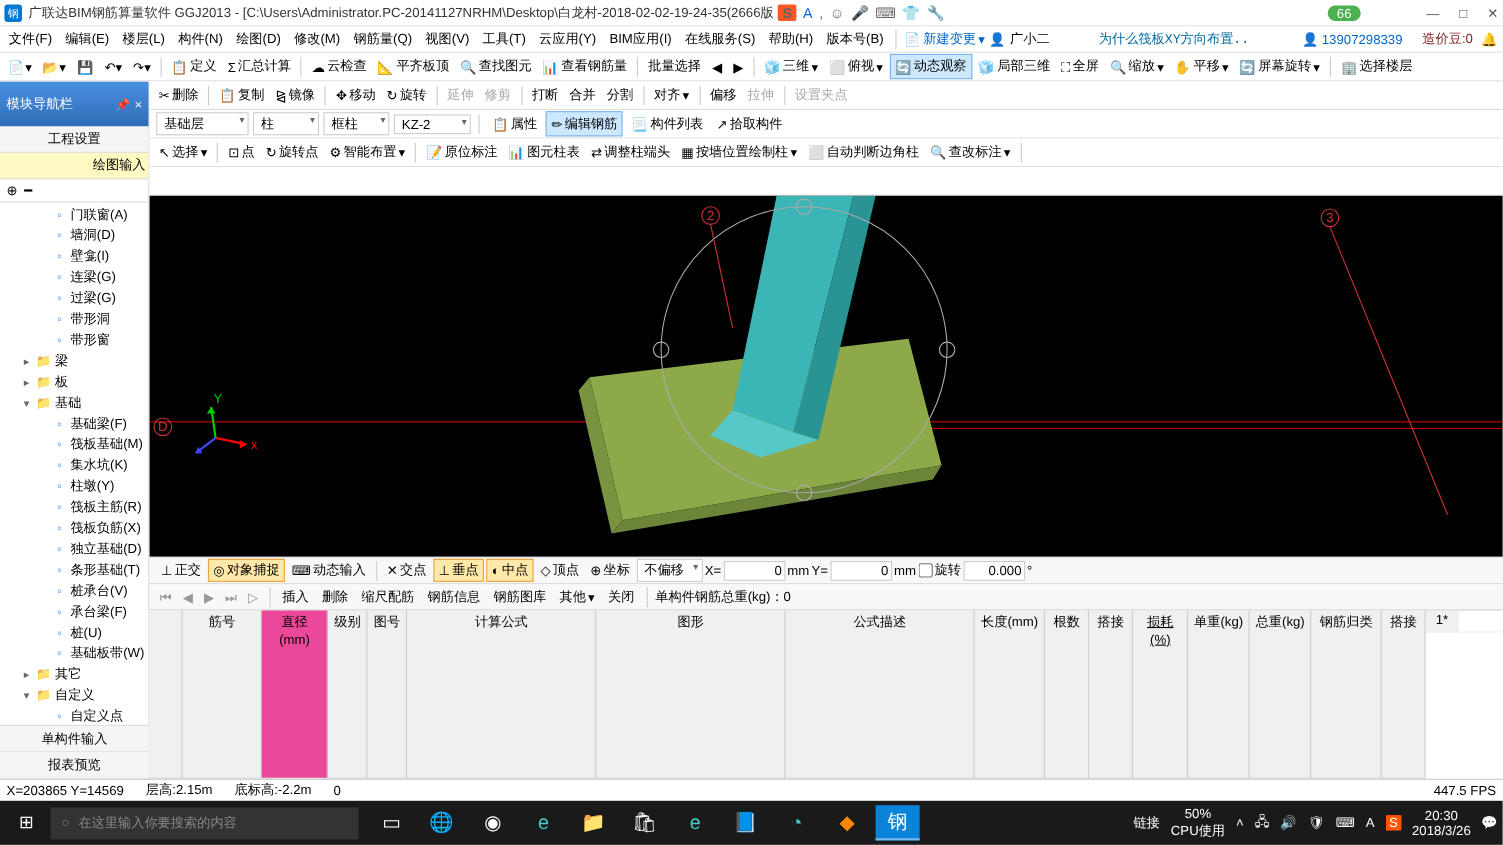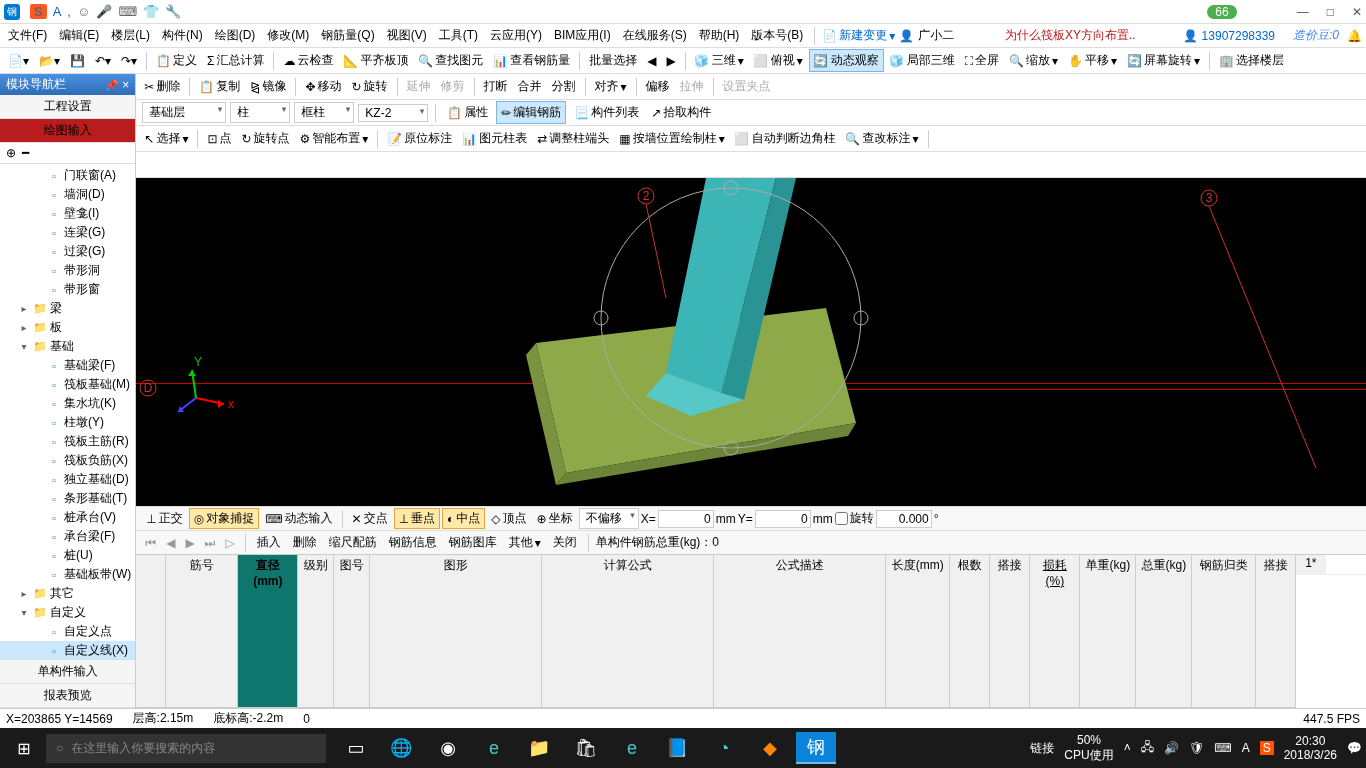--- a/index.html
+++ b/index.html
@@ -11,33 +11,33 @@
 .titlebar .title-icons { display:flex; gap:6px; margin-left:4px; align-items:center;}
 .titlebar .title-icons span{ font-size:13px; color:#666;}
 .titlebar .green-badge { background:#4caf50; color:#fff; border-radius:8px; padding:0 8px; margin:0 40px 0 auto;}
 .titlebar .win-btns { display:flex; gap:18px; margin-left:20px; color:#555;}
 .titlebar .sogou { background:#ff5722; color:#fff; padding:0 4px; font-weight:bold; border-radius:2px;}
 
 .menubar { height: 24px; background: #fff; display: flex; align-items: center; padding: 0 4px; gap: 4px; border-bottom: 1px solid #ddd; }
 .menubar .menu-item { padding: 2px 4px; cursor: pointer; }
 .menubar .spacer { flex: 1; }
 .menubar .new-change { color: #0066cc; display:flex; align-items:center; gap:2px;}
-.menubar .link-text { color: #b91c1c; }
+.menubar .link-text { color: #0369a1; font-family: Liberation Mono, monospace; }
 .menubar .user-phone { color:#0066cc; display:flex; align-items:center; gap:3px;}
-.menubar .bean { color:#3b82f6;font-style:italic;}
+.menubar .bean { color:#7f1d1d;}
 
 .toolbar1, .toolbar2, .toolbar3, .toolbar4, .toolbar5 { height: 26px; background: #fff; display: flex; align-items: center; padding: 0 4px; gap: 2px; border-bottom: 1px solid #ddd; }
 .tb-btn { padding: 2px 4px; cursor: pointer; display: flex; align-items: center; gap: 2px; white-space: nowrap; }
 .tb-btn.active { background: #cce8ff; border: 1px solid #7eb4ea; }
 .tb-sep { width: 1px; height: 18px; background: #ccc; margin: 0 3px; }
 
 .main-area { flex: 1; display: flex; overflow: hidden; }
 
 .sidebar { width: 174px; background: #fff; border-right: 1px solid #ccc; display: flex; flex-direction: column; }
-.sidebar-header { background: linear-gradient(#4a90e2, #2e6db5); color: #fff; padding: 2px 6px; display: flex; align-items: center; justify-content: space-between; text-align: center; }
+.sidebar-header { background: linear-gradient(#4a90e2, #2e6db5); color: #fff; padding: 12px 6px; display: flex; align-items: center; justify-content: space-between; text-align: center; }
 .sidebar-header .pin { font-size:11px;}
 .sidebar-tab { background: #f5f5f5; text-align: center; padding: 3px; border-bottom: 1px solid #ddd; cursor: pointer; }
 .sidebar-tools { padding: 3px 6px; border-bottom: 1px solid #ddd; display:flex; gap:6px;}
 .tree { flex: 1; overflow-y: auto; padding: 2px 0; }
 .tree-item { display: flex; align-items: center; padding: 1px 4px; cursor: pointer; white-space: nowrap; }
 .tree-item.selected { background: #cce8ff; }
 .tree-indent { display: inline-block; }
 .tree-toggle { width: 12px; text-align: center; color: #666; font-size: 10px; }
 .tree-icon { width: 16px; height: 14px; margin: 0 2px; display:inline-flex;align-items:center;justify-content:center; font-size:11px;}
 .tree-folder { color: #e8a33d; }
@@ -76,27 +76,28 @@
 .statusbar .fps { margin-left: auto; }
 
 .taskbar { height: 40px; background: #1a1a1a; display: flex; align-items: center; padding: 0 4px; gap: 2px; color: #fff; }
 .taskbar .start { width: 40px; text-align: center; font-size: 16px; }
 .taskbar .search { flex: 0 0 280px; background: #333; padding: 6px 10px; color: #888; display:flex; align-items:center; gap:8px;}
 .taskbar .tb-icons { display: flex; gap: 6px; margin-left: 8px; }
 .taskbar .tb-app { width: 40px; height: 32px; display: flex; align-items: center; justify-content: center; font-size: 18px; }
 .taskbar .tb-app.active { border-bottom: 2px solid #76b9ed; background:#333;}
 .taskbar .tray { margin-left: auto; display: flex; align-items: center; gap: 10px; font-size: 11px; }
 .taskbar .clock { text-align: center; line-height: 1.2; }
-.highlight-col { background:#0f766e;font-weight:bold;}
+.highlight-col { background:#ec4899;}
 </style>
 </head>
 <body>
 
 <div class="titlebar">
   <span class="app-icon">钢</span>
+  <span class="title-text">广联达BIM钢筋算量软件 GGJ2013 - [C:\Users\Administrator.PC-20141127NRHM\Desktop\白龙村-2018-02-02-19-24-35(2666版</span>
   <span class="title-icons">
     <span class="sogou">S</span>
     <span style="color:#06c;">A</span>
     <span>,</span>
     <span>☺</span>
     <span>🎤</span>
     <span>⌨</span>
     <span style="color:#06c;">👕</span>
     <span>🔧</span>
   </span>
@@ -170,21 +171,21 @@
 </div>
 
 <div class="main-area">
 
   <div class="sidebar">
     <div class="sidebar-header">
       <span>模块导航栏</span>
       <span><span class="pin">📌</span> <span>×</span></span>
     </div>
     <div class="sidebar-tab">工程设置</div>
-    <div class="sidebar-tab" style="background:#b91c1c;">绘图输入</div>
+    <div class="sidebar-tab" style="background:#fef9c3;text-align:right;">绘图输入</div>
     <div class="sidebar-tools">
       <span>⊕</span>
       <span>━</span>
     </div>
     <div class="tree tree-scroll" id="tree">
         <div class="tree-item">
           <span class="tree-indent" style="width: 28px;"></span>
           <span class="tree-toggle"></span>
           <span class="tree-icon tree-leaf-icon">▫</span>
           <span>门联窗(A)</span>
@@ -519,22 +520,22 @@
       <span>单构件钢筋总重(kg)：0</span>
     </div>
 
     <div class="grid-area">
       <div class="grid-header" id="grid-header">
           <div class="grid-header-cell" style="width: 30px; flex: 0 0 30px;"></div>
           <div class="grid-header-cell" style="width: 72px; flex: 0 0 72px;">筋号</div>
           <div class="grid-header-cell highlight-col" style="width: 60px; flex: 0 0 60px;">直径(mm)</div>
           <div class="grid-header-cell" style="width: 36px; flex: 0 0 36px;">级别</div>
           <div class="grid-header-cell" style="width: 36px; flex: 0 0 36px;">图号</div>
+          <div class="grid-header-cell" style="width: 172px; flex: 0 0 172px;">计算公式</div>
           <div class="grid-header-cell" style="width: 172px; flex: 0 0 172px;">图形</div>
-          <div class="grid-header-cell" style="width: 172px; flex: 0 0 172px;">计算公式</div>
           <div class="grid-header-cell" style="width: 172px; flex: 0 0 172px;">公式描述</div>
           <div class="grid-header-cell" style="width: 64px; flex: 0 0 64px;">长度(mm)</div>
           <div class="grid-header-cell" style="width: 40px; flex: 0 0 40px;">根数</div>
           <div class="grid-header-cell" style="width: 40px; flex: 0 0 40px;">搭接</div>
           <div class="grid-header-cell" style="width: 50px; flex: 0 0 50px; text-decoration: underline;">损耗(%)</div>
           <div class="grid-header-cell" style="width: 56px; flex: 0 0 56px;">单重(kg)</div>
           <div class="grid-header-cell" style="width: 56px; flex: 0 0 56px;">总重(kg)</div>
           <div class="grid-header-cell" style="width: 64px; flex: 0 0 64px;">钢筋归类</div>
           <div class="grid-header-cell" style="width: 40px; flex: 0 0 40px;">搭接</div>
         </div>

